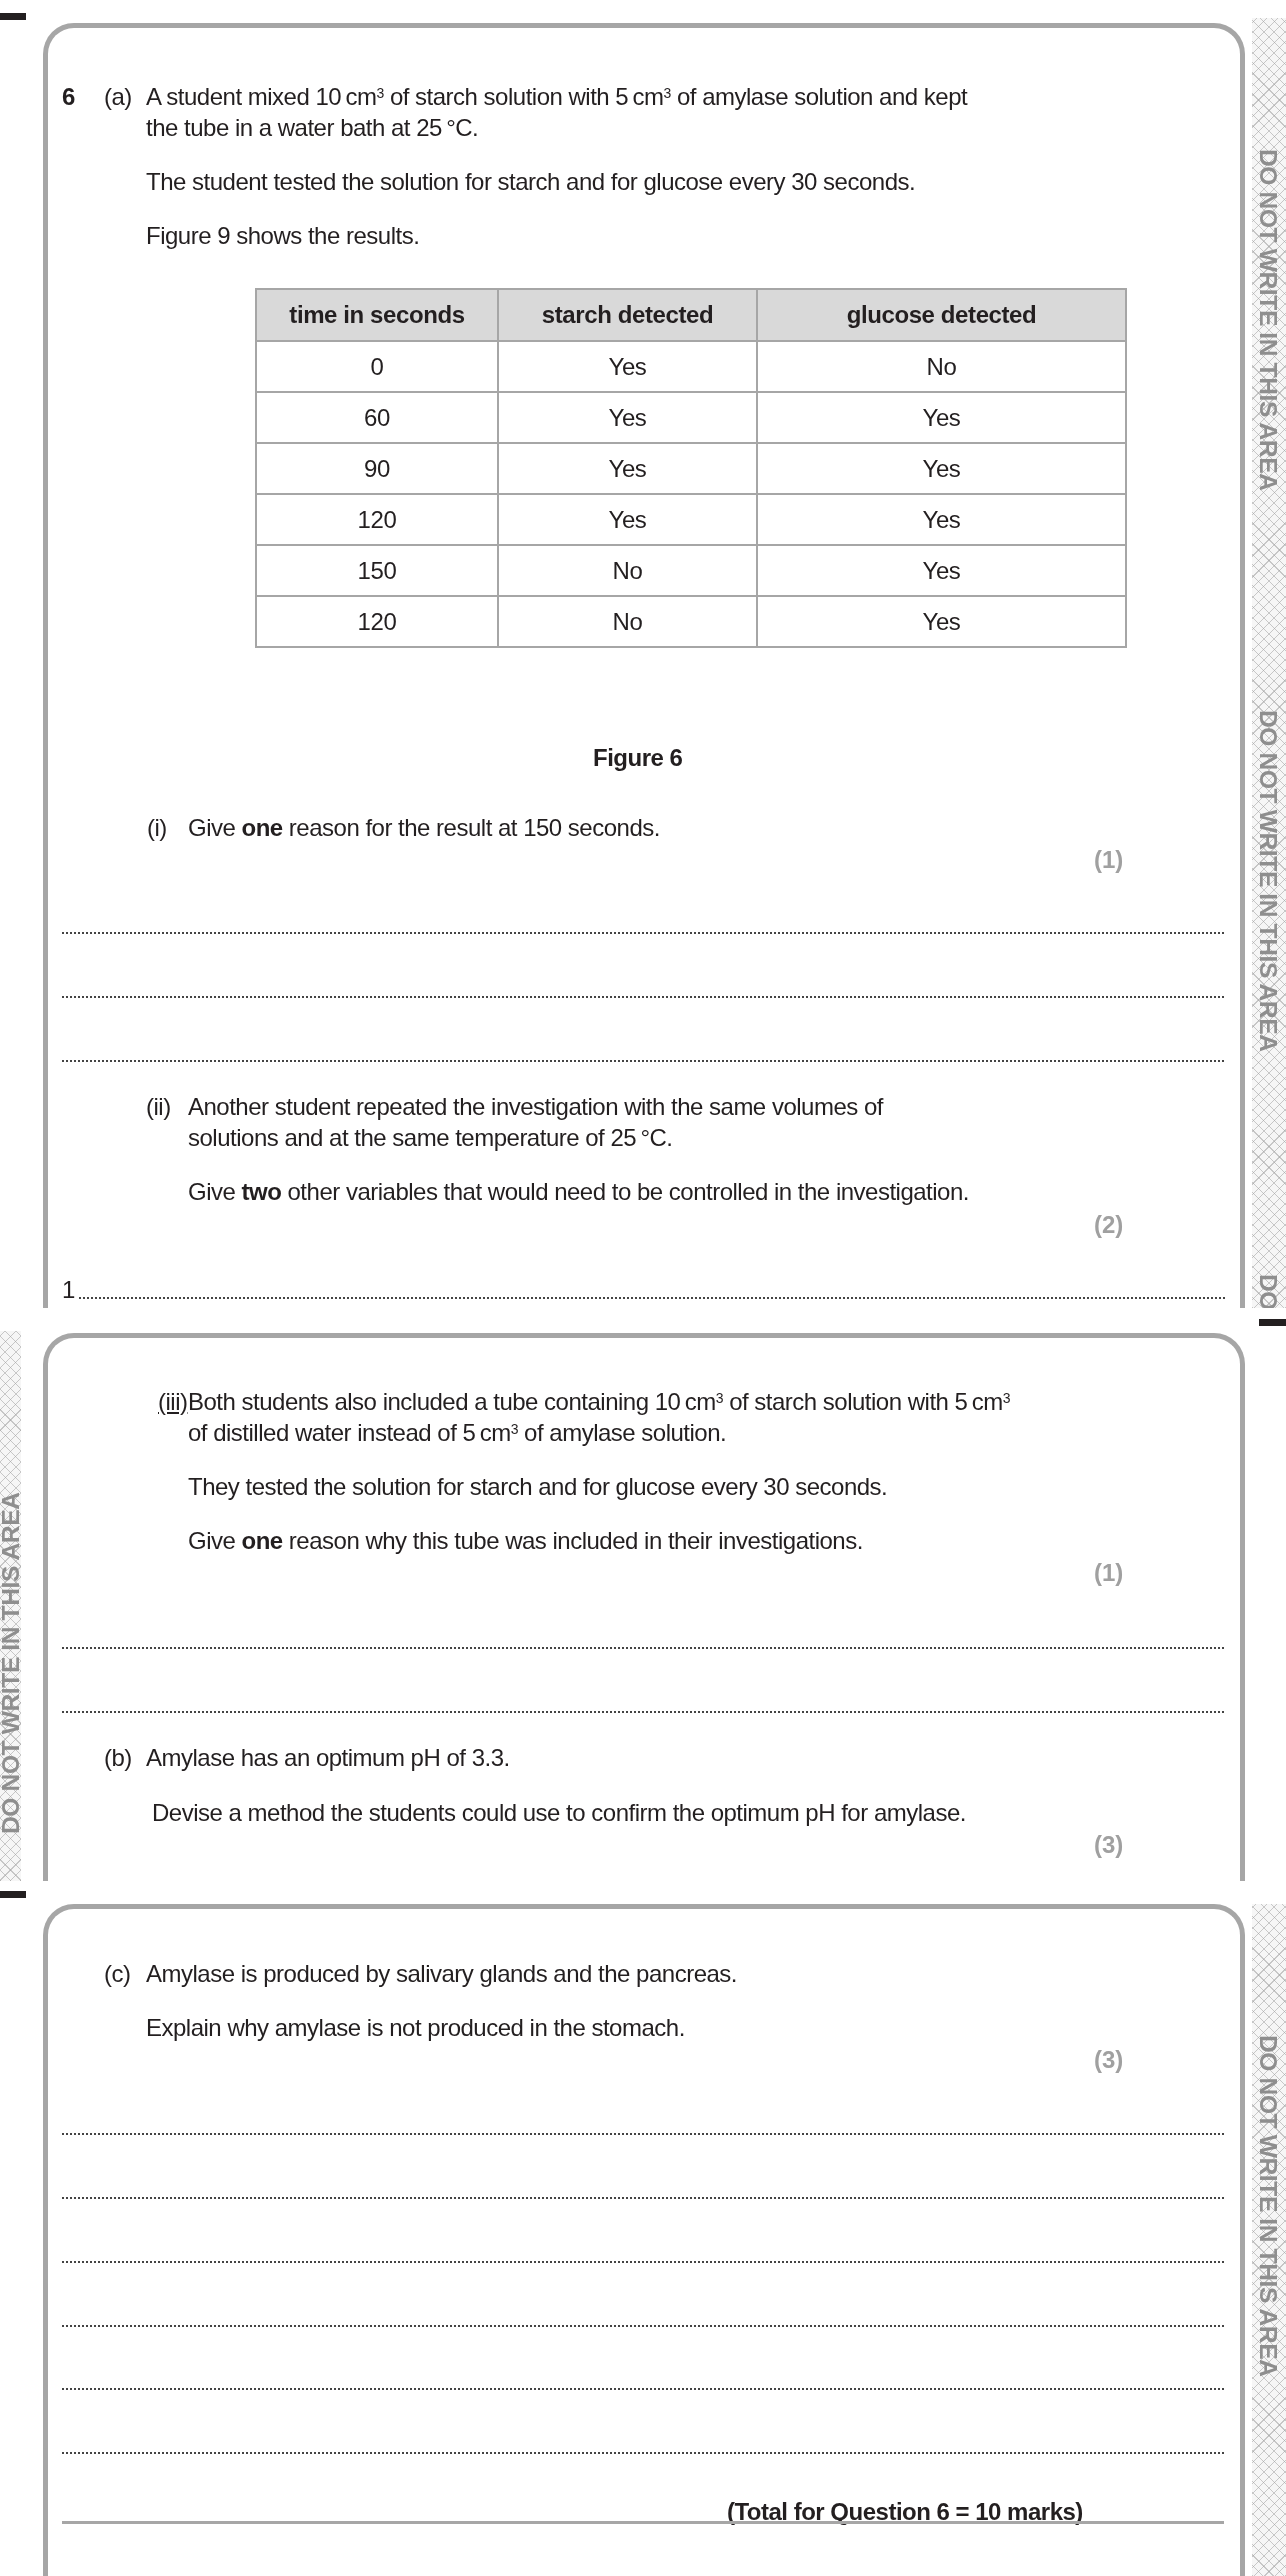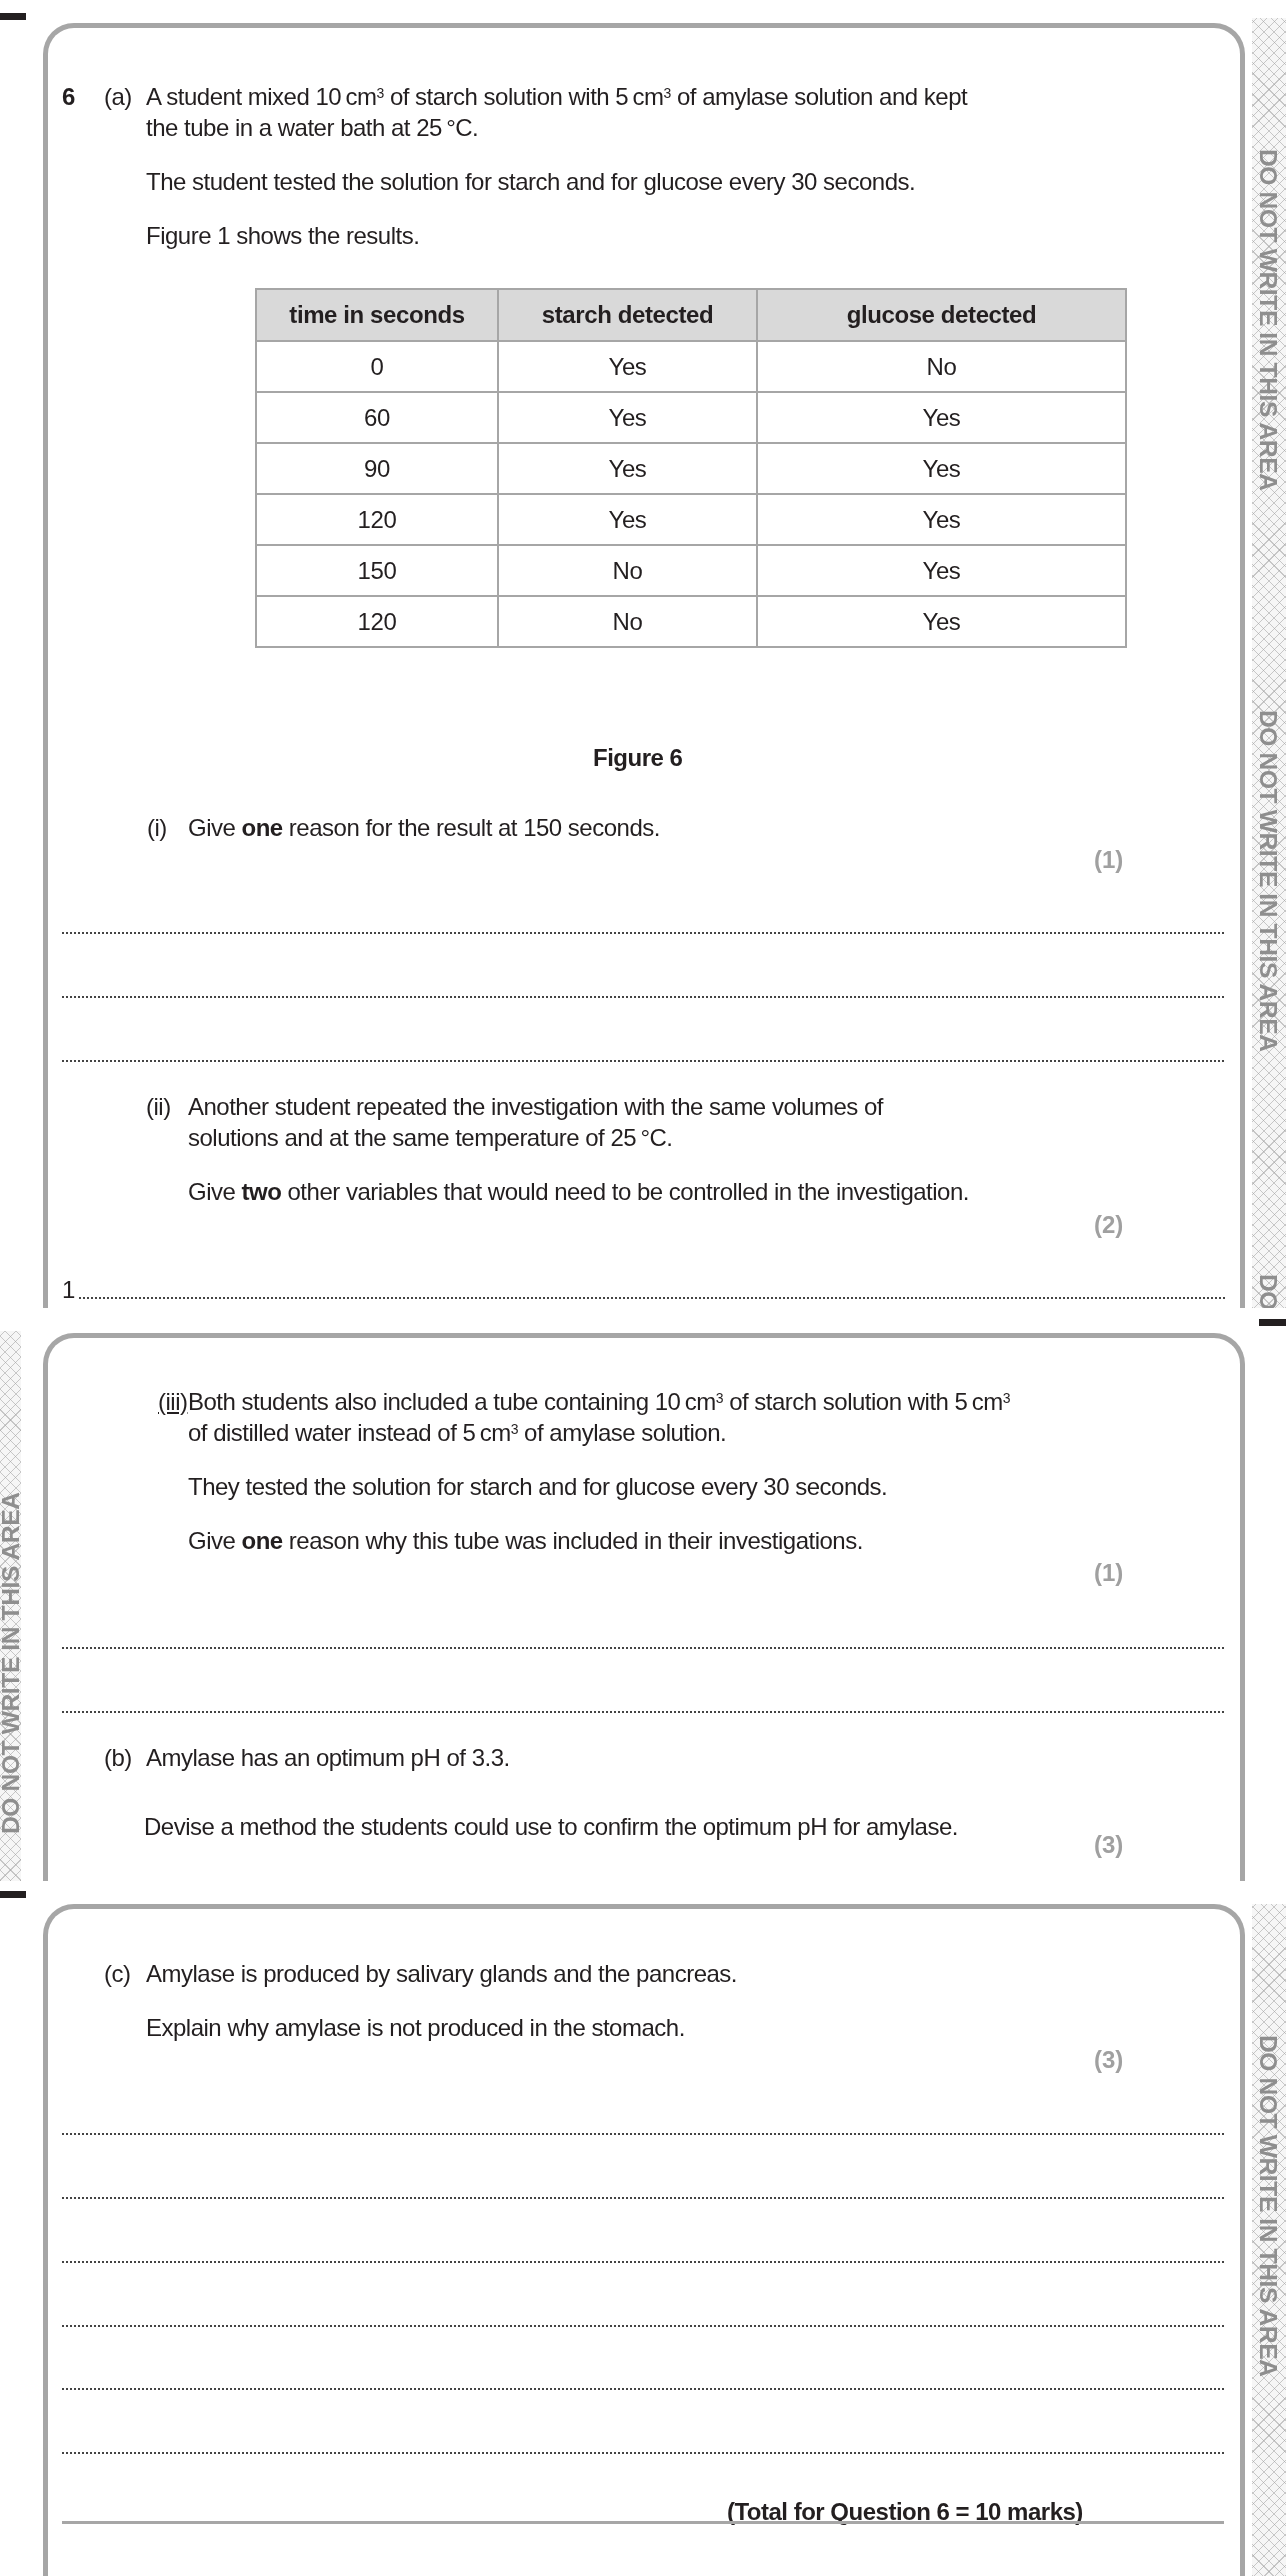--- a/index.html
+++ b/index.html
@@ -38,21 +38,21 @@
 </div>
 <div class="tab" style="left:1259px;top:1319px;width:28px;height:7.4px;"></div>
 
 <div class="txt" style="left:62px;top:81px;font-weight:bold;">6</div>
 <div class="txt" style="left:104px;top:81px;">(a)</div>
 <div class="txt" style="left:146px;top:81px;">
   <span>A student mixed 10 cm</span><sup>3</sup><span> of starch solution with 5 cm</span><sup>3</sup><span> of amylase solution and kept</span>
 </div>
 <div class="txt" style="left:146px;top:112px;">the tube in a water bath at 25 °C.</div>
 <div class="txt" style="left:146px;top:166px;">The student tested the solution for starch and for glucose every 30 seconds.</div>
-<div class="txt" style="left:146px;top:220px;">Figure 1 shows the results.</div>
+<div class="txt" style="left:146px;top:220px;">Figure 9 shows the results.</div>
 
 <table class="fig">
   <thead>
     <tr>
       <th style="width:240px;">time in seconds</th>
       <th style="width:257px;">starch detected</th>
       <th>glucose detected</th>
     </tr>
   </thead>
   <tbody>
@@ -124,21 +124,21 @@
 <div class="txt" style="left:188px;top:1471px;">They tested the solution for starch and for glucose every 30 seconds.</div>
 <div class="txt" style="left:188px;top:1525px;">
   <span>Give </span><b>one</b><span> reason why this tube was included in their investigations.</span>
 </div>
 <div class="mark" style="left:1094px;top:1559px;">(1)</div>
 <div class="dots" style="left:62px;top:1647px;width:1162px;"></div>
 <div class="dots" style="left:62px;top:1711px;width:1162px;"></div>
 
 <div class="txt" style="left:104px;top:1742px;">(b)</div>
 <div class="txt" style="left:146px;top:1742px;">Amylase has an optimum pH of 3.3.</div>
-<div class="txt" style="left:144px;top:1797px;margin-top:14px;">Devise a method the students could use to confirm the optimum pH for amylase.</div>
+<div class="txt" style="left:152px;top:1797px;">Devise a method the students could use to confirm the optimum pH for amylase.</div>
 <div class="mark" style="left:1094px;top:1831px;">(3)</div>
 
 <div class="tab" style="left:0;top:1891px;width:26px;height:7.4px;"></div>
 <div class="box" style="left:43px;top:1904px;width:1202px;height:672px;"></div>
 <div class="hatch" style="left:1252px;top:1904px;width:34px;height:672px;">
   <div class="hatch-text" style="left:29.5px;top:131px;transform:rotate(90deg);">DO NOT WRITE IN THIS AREA</div>
 </div>
 
 <div class="txt" style="left:104px;top:1958px;">(c)</div>
 <div class="txt" style="left:146px;top:1958px;">Amylase is produced by salivary glands and the pancreas.</div>

